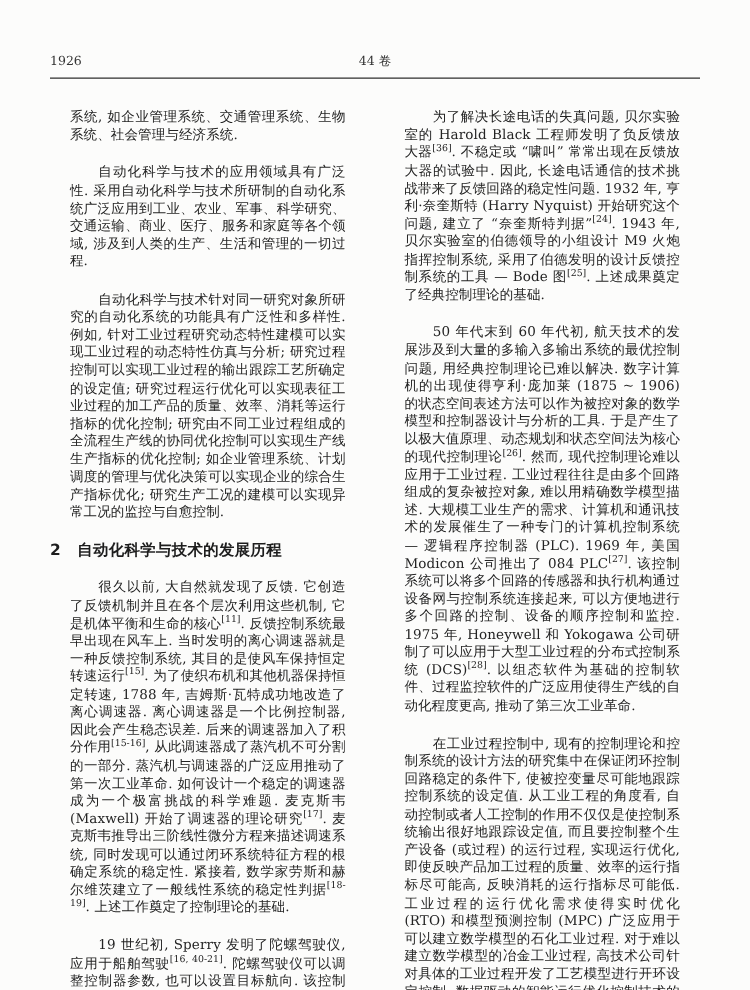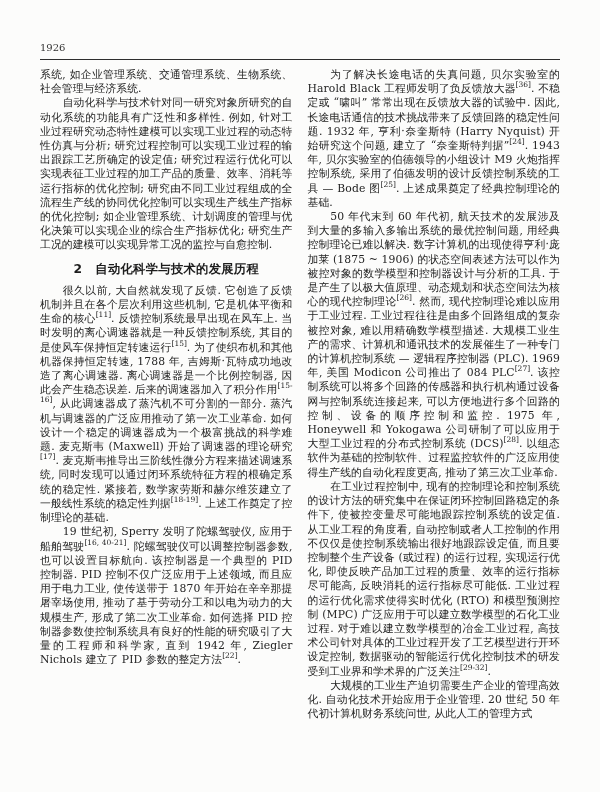--- a/index.html
+++ b/index.html
@@ -37,51 +37,53 @@
     margin: 6px 0 8px 0;
   }
   .columns { display: flex; gap: 15px; }
   .col {
     width: 252.5px;
     text-align: justify;
     font-size: 10.8px;
     line-height: 14.2px;
     letter-spacing: 0.1px;
   }
-  .col p { margin: 0; }
+  .col p { margin: 16px; }
   .col p.indent { text-indent: 2.1em; }
   sup.cite {
     font-size: 7.5px;
     line-height: 0;
     vertical-align: super;
     letter-spacing: 0;
   }
   h2.section {
     font-family: "DejaVu Sans", "Liberation Sans", sans-serif;
     font-size: 12.3px;
     font-weight: bold;
     color: #1d1d1d;
-    text-align: center;
+    text-align: left;
     text-indent: 0;
     margin: 9px 0 8px 0;
     letter-spacing: 0.3px;
   }
   h2.section .secnum { margin-right: 13px; }
 </style>
 </head>
 <body>
 
 <div class="page">
   <div class="page-header">
     <span class="left">1926</span>
+    <span class="right">44 卷</span>
   </div>
   <hr class="header-rule">
   <div class="columns">
     <div class="col" id="col-left">
         <p>系统, 如企业管理系统、交通管理系统、生物系统、社会管理与经济系统.</p>
+        <p class="indent">自动化科学与技术的应用领域具有广泛性. 采用自动化科学与技术所研制的自动化系统广泛应用到工业、农业、军事、科学研究、交通运输、商业、医疗、服务和家庭等各个领域, 涉及到人类的生产、生活和管理的一切过程.</p>
         <p class="indent">自动化科学与技术针对同一研究对象所研究的自动化系统的功能具有广泛性和多样性. 例如, 针对工业过程研究动态特性建模可以实现工业过程的动态特性仿真与分析; 研究过程控制可以实现工业过程的输出跟踪工艺所确定的设定值; 研究过程运行优化可以实现表征工业过程的加工产品的质量、效率、消耗等运行指标的优化控制; 研究由不同工业过程组成的全流程生产线的协同优化控制可以实现生产线生产指标的优化控制; 如企业管理系统、计划调度的管理与优化决策可以实现企业的综合生产指标优化; 研究生产工况的建模可以实现异常工况的监控与自愈控制.</p>
         <h2 class="section"><span class="secnum">2</span><span>自动化科学与技术的发展历程</span></h2>
         <p class="indent">很久以前, 大自然就发现了反馈. 它创造了反馈机制并且在各个层次利用这些机制, 它是机体平衡和生命的核心<sup class="cite">[11]</sup>. 反馈控制系统最早出现在风车上. 当时发明的离心调速器就是一种反馈控制系统, 其目的是使风车保持恒定转速运行<sup class="cite">[15]</sup>. 为了使织布机和其他机器保持恒定转速, 1788 年, 吉姆斯·瓦特成功地改造了离心调速器. 离心调速器是一个比例控制器, 因此会产生稳态误差. 后来的调速器加入了积分作用<sup class="cite">[15-16]</sup>, 从此调速器成了蒸汽机不可分割的一部分. 蒸汽机与调速器的广泛应用推动了第一次工业革命. 如何设计一个稳定的调速器成为一个极富挑战的科学难题. 麦克斯韦 (Maxwell) 开始了调速器的理论研究<sup class="cite">[17]</sup>. 麦克斯韦推导出三阶线性微分方程来描述调速系统, 同时发现可以通过闭环系统特征方程的根确定系统的稳定性. 紧接着, 数学家劳斯和赫尔维茨建立了一般线性系统的稳定性判据<sup class="cite">[18-19]</sup>. 上述工作奠定了控制理论的基础.</p>
         <p class="indent">19 世纪初, Sperry 发明了陀螺驾驶仪, 应用于船舶驾驶<sup class="cite">[16, 40-21]</sup>. 陀螺驾驶仪可以调整控制器参数, 也可以设置目标航向. 该控制器是一个典型的 PID 控制器. PID 控制不仅广泛应用于上述领域, 而且应用于电力工业, 使传送带于 1870 年开始在辛辛那提屠宰场使用, 推动了基于劳动分工和以电为动力的大规模生产, 形成了第二次工业革命. 如何选择 PID 控制器参数使控制系统具有良好的性能的研究吸引了大量的工程师和科学家, 直到 1942 年, Ziegler Nichols 建立了 PID 参数的整定方法<sup class="cite">[22]</sup>.</p>
       </div>
     <div class="col" id="col-right">
         <p class="indent">为了解决长途电话的失真问题, 贝尔实验室的 Harold Black 工程师发明了负反馈放大器<sup class="cite">[36]</sup>. 不稳定或 “啸叫” 常常出现在反馈放大器的试验中. 因此, 长途电话通信的技术挑战带来了反馈回路的稳定性问题. 1932 年, 亨利·奈奎斯特 (Harry Nyquist) 开始研究这个问题, 建立了 “奈奎斯特判据”<sup class="cite">[24]</sup>. 1943 年, 贝尔实验室的伯德领导的小组设计 M9 火炮指挥控制系统, 采用了伯德发明的设计反馈控制系统的工具 — Bode 图<sup class="cite">[25]</sup>. 上述成果奠定了经典控制理论的基础.</p>
         <p class="indent">50 年代末到 60 年代初, 航天技术的发展涉及到大量的多输入多输出系统的最优控制问题, 用经典控制理论已难以解决. 数字计算机的出现使得亨利·庞加莱 (1875 ~ 1906) 的状态空间表述方法可以作为被控对象的数学模型和控制器设计与分析的工具. 于是产生了以极大值原理、动态规划和状态空间法为核心的现代控制理论<sup class="cite">[26]</sup>. 然而, 现代控制理论难以应用于工业过程. 工业过程往往是由多个回路组成的复杂被控对象, 难以用精确数学模型描述. 大规模工业生产的需求、计算机和通讯技术的发展催生了一种专门的计算机控制系统 — 逻辑程序控制器 (PLC). 1969 年, 美国 Modicon 公司推出了 084 PLC<sup class="cite">[27]</sup>. 该控制系统可以将多个回路的传感器和执行机构通过设备网与控制系统连接起来, 可以方便地进行多个回路的控制、设备的顺序控制和监控. 1975 年, Honeywell 和 Yokogawa 公司研制了可以应用于大型工业过程的分布式控制系统 (DCS)<sup class="cite">[28]</sup>. 以组态软件为基础的控制软件、过程监控软件的广泛应用使得生产线的自动化程度更高, 推动了第三次工业革命.</p>
         <p class="indent">在工业过程控制中, 现有的控制理论和控制系统的设计方法的研究集中在保证闭环控制回路稳定的条件下, 使被控变量尽可能地跟踪控制系统的设定值. 从工业工程的角度看, 自动控制或者人工控制的作用不仅仅是使控制系统输出很好地跟踪设定值, 而且要控制整个生产设备 (或过程) 的运行过程, 实现运行优化, 即使反映产品加工过程的质量、效率的运行指标尽可能高, 反映消耗的运行指标尽可能低. 工业过程的运行优化需求使得实时优化 (RTO) 和模型预测控制 (MPC) 广泛应用于可以建立数学模型的石化工业过程. 对于难以建立数学模型的冶金工业过程, 高技术公司针对具体的工业过程开发了工艺模型进行开环设定控制, 数据驱动的智能运行优化控制技术的研发受到工业界和学术界的广泛关注<sup class="cite">[29-32]</sup>.</p>
         <p class="indent">大规模的工业生产迫切需要生产企业的管理高效化. 自动化技术开始应用于企业管理. 20 世纪 50 年代初计算机财务系统问世, 从此人工的管理方式</p>

